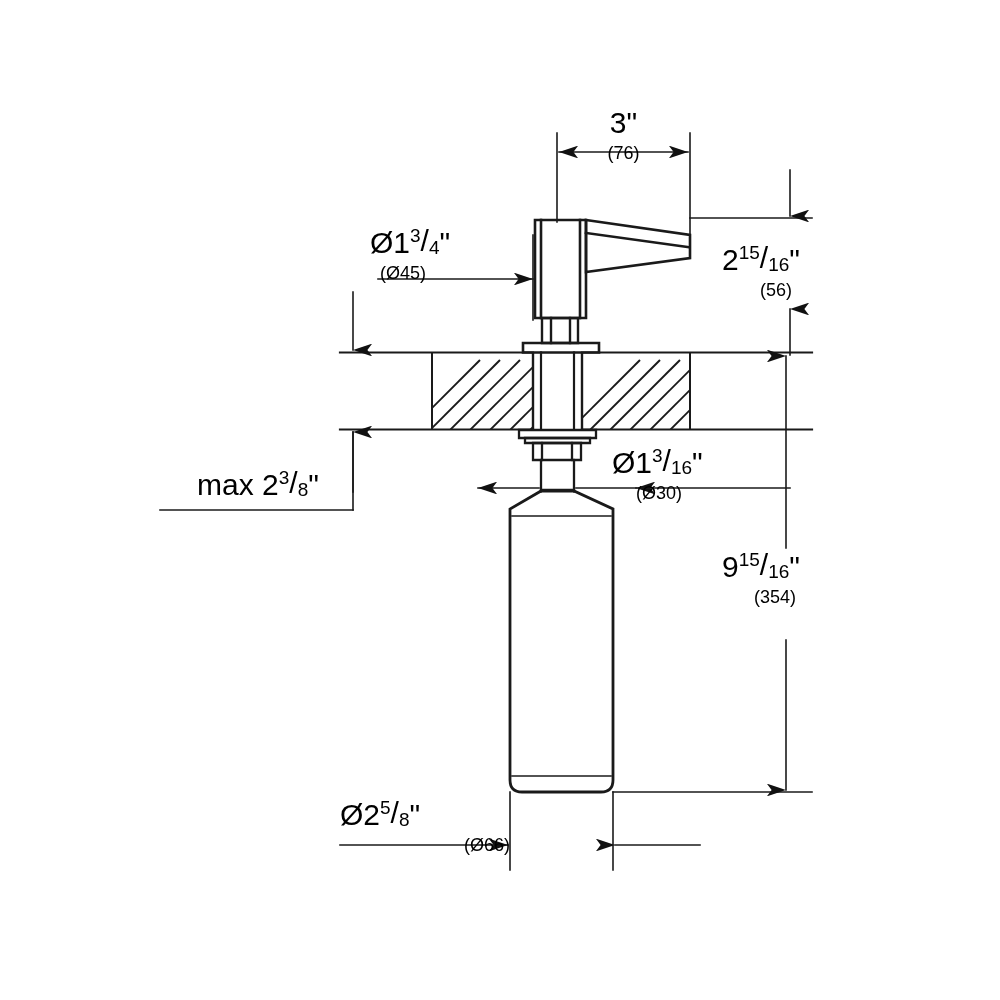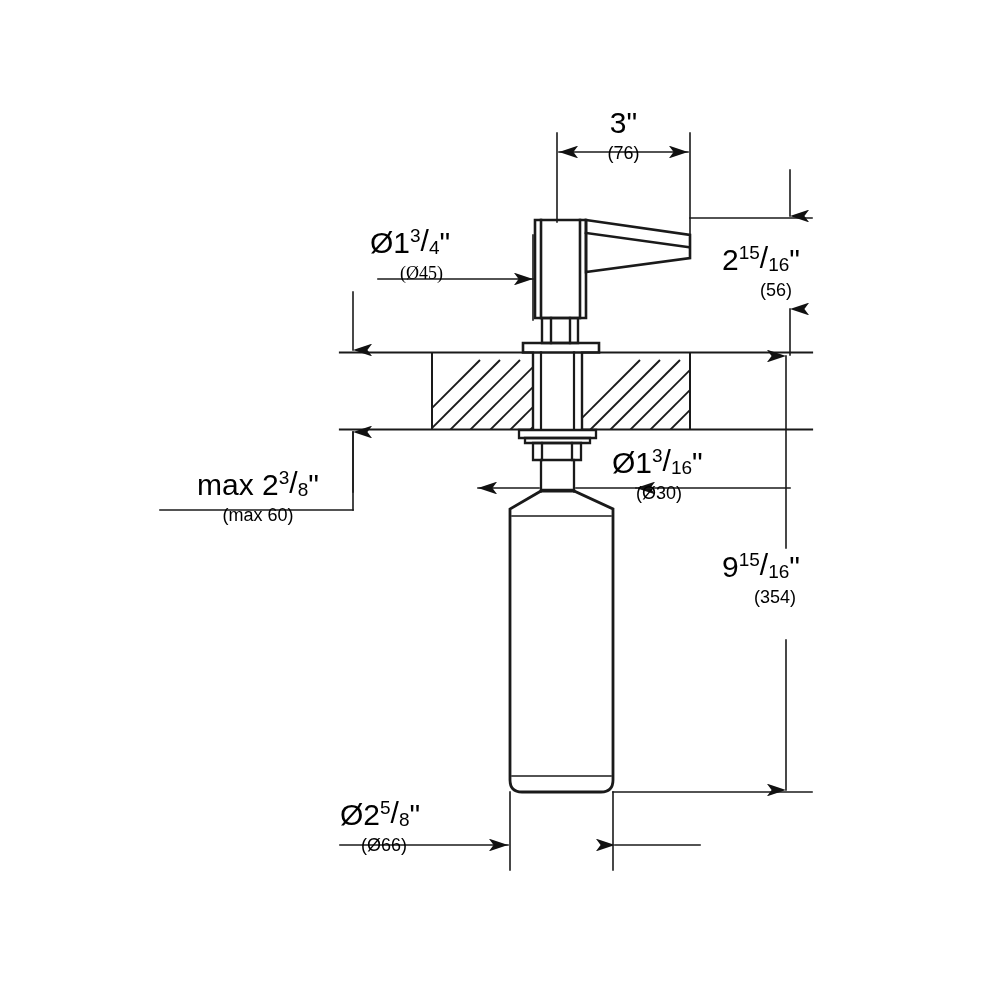--- a/index.html
+++ b/index.html
@@ -238,41 +238,40 @@
     </g>
   </svg>
 
   <div class="dim-label" style="left:557px; top:108px; width:133px;">
     <span class="dim-main"><span>3</span><span class="quote">"</span></span>
     <span class="dim-metric">(76)</span>
   </div>
 
   <div class="dim-label" style="left:370px; top:228px; width:160px; text-align:left;">
     <span class="dim-main"><span class="dia">Ø</span><span>1</span><span class="frac"><span class="num">3</span><span class="slash">/</span><span class="den">4</span></span><span class="quote">"</span></span>
-    <span class="dim-metric" style="margin-left:30px;font-family:Liberation Serif, serif;">(Ø45)</span>
+    <span class="dim-metric" style="margin-left:10px;">(Ø45)</span>
   </div>
 
   <div class="dim-label" style="left:722px; top:245px; width:180px; text-align:left;">
     <span class="dim-main"><span>2</span><span class="frac"><span class="num">15</span><span class="slash">/</span><span class="den">16</span></span><span class="quote">"</span></span>
     <span class="dim-metric" style="margin-left:38px;">(56)</span>
   </div>
 
   <div class="dim-label" style="left:160px; top:470px; width:196px;">
     <span class="dim-main"><span>max </span><span>2</span><span class="frac"><span class="num">3</span><span class="slash">/</span><span class="den">8</span></span><span class="quote">"</span></span>
-    <span class="dim-metric">(max 60)</span>
   </div>
 
   <div class="dim-label" style="left:612px; top:448px; width:170px; text-align:left;">
     <span class="dim-main"><span class="dia">Ø</span><span>1</span><span class="frac"><span class="num">3</span><span class="slash">/</span><span class="den">16</span></span><span class="quote">"</span></span>
     <span class="dim-metric" style="margin-left:24px;">(Ø30)</span>
   </div>
 
   <div class="dim-label" style="left:722px; top:552px; width:180px; text-align:left;">
     <span class="dim-main"><span>9</span><span class="frac"><span class="num">15</span><span class="slash">/</span><span class="den">16</span></span><span class="quote">"</span></span>
     <span class="dim-metric" style="margin-left:32px;">(354)</span>
   </div>
 
   <div class="dim-label" style="left:340px; top:800px; width:170px; text-align:left;">
     <span class="dim-main"><span class="dia">Ø</span><span>2</span><span class="frac"><span class="num">5</span><span class="slash">/</span><span class="den">8</span></span><span class="quote">"</span></span>
-    <span class="dim-metric" style="margin-left:21px;">(Ø66)</span>
+    <span class="dim-metric" style="margin-left:12px;text-align:right;">(Ø66)</span>
   </div>
 
 </div>
 
 </body></html>

